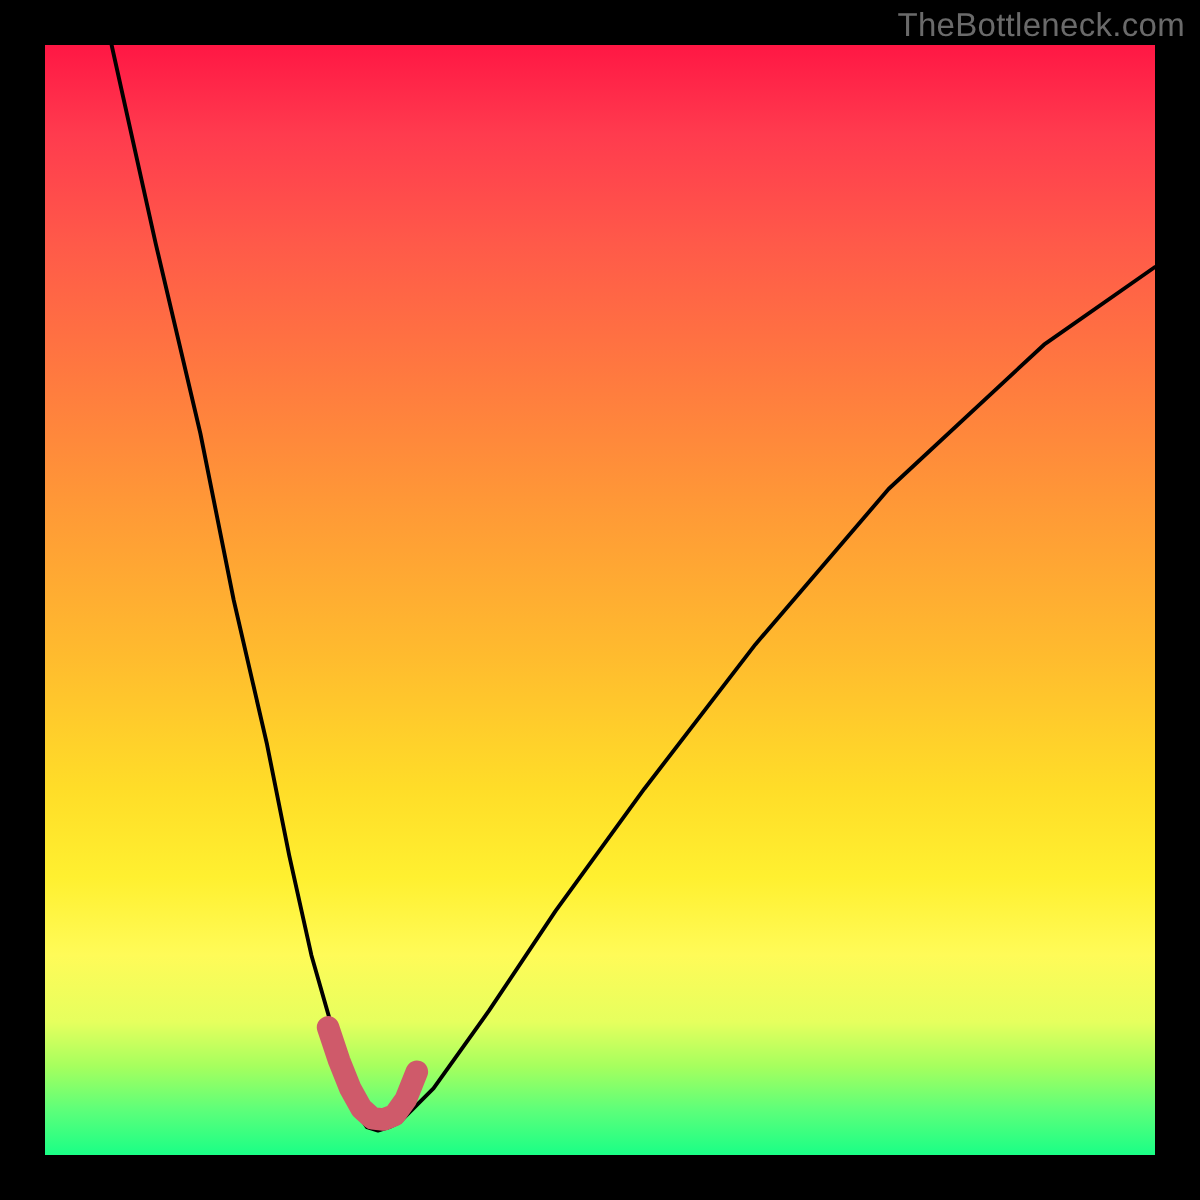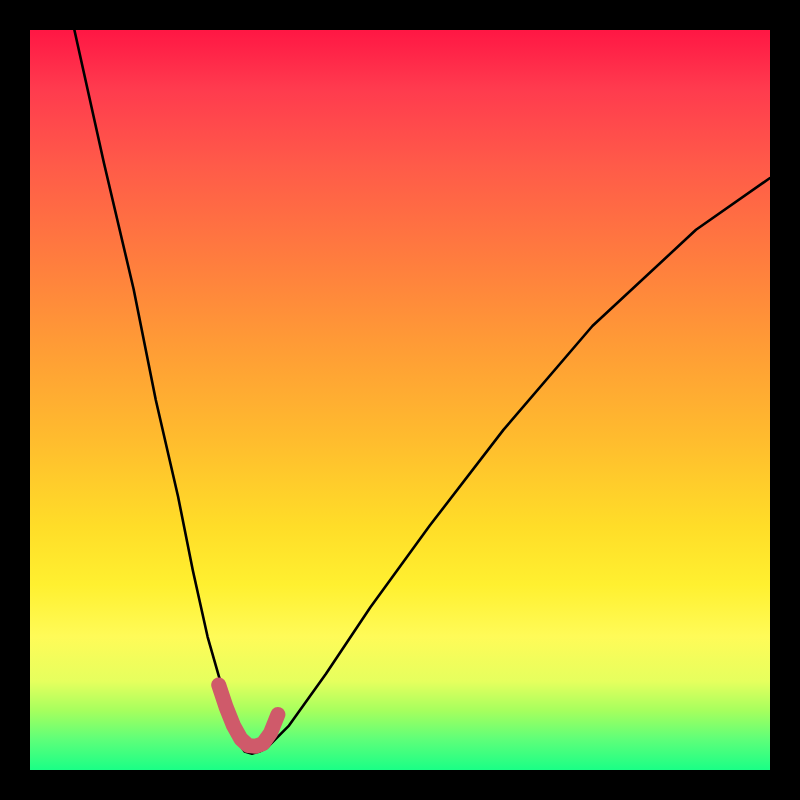--- a/index.html
+++ b/index.html
@@ -61,19 +61,20 @@
     overflow: visible;
   }
 </style>
 </head>
 <body>
 
 <div class="frame">
 
   <div class="plot-area"></div>
 
+  <div class="watermark">TheBottleneck.com</div>
 
   <svg class="curve-layer" viewBox="0 0 740 740" preserveAspectRatio="none">
     <path fill="none" stroke="#000000" stroke-width="2.6" stroke-linecap="round" stroke-linejoin="round" d="M44.4 0.0 L74.0 133.2 L103.6 259.0 L125.8 370.0 L148.0 466.2 L162.8 540.2 L177.6 606.8 L192.4 658.6 L199.8 688.2 L207.2 710.4 L214.6 721.5 L222.0 723.7 L229.4 721.5 L236.8 717.8 L259.0 695.6 L296.0 643.8 L340.4 577.2 L399.6 495.8 L473.6 399.6 L562.4 296.0 L666.0 199.8 L740.0 148.0"></path>
     <path fill="none" stroke="#cf5a6a" stroke-width="15" stroke-linecap="round" stroke-linejoin="round" d="M188.7 654.9 L196.1 677.1 L203.5 695.6 L210.9 708.9 L218.3 715.6 L225.7 716.3 L233.1 713.4 L240.5 703.0 L247.9 684.5"></path>
   </svg>
 
 </div>
 
 </body></html>

